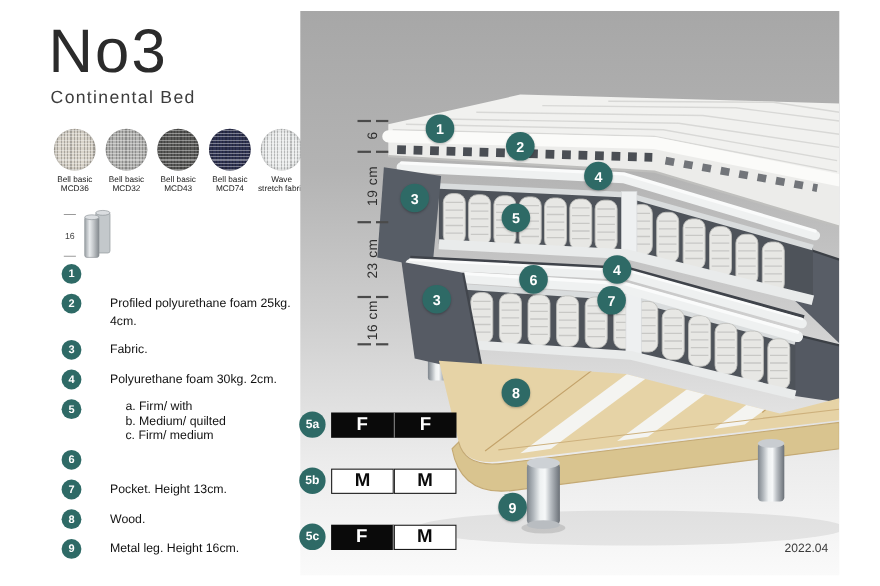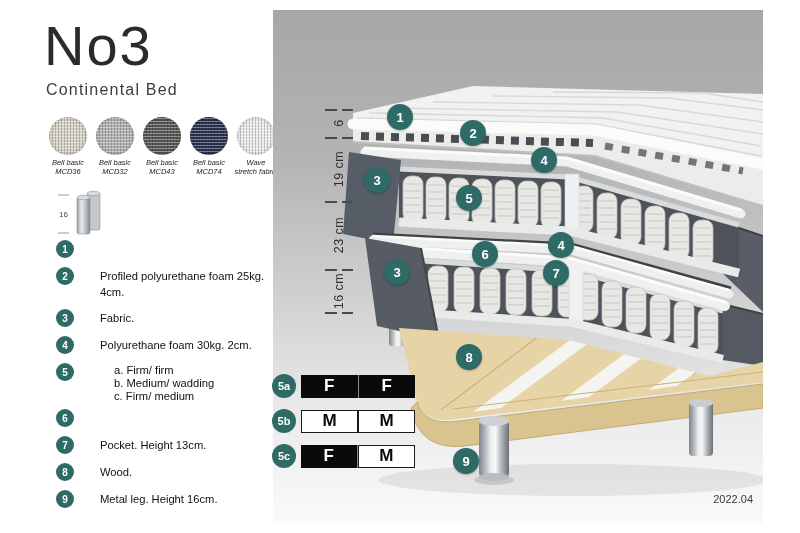--- a/index.html
+++ b/index.html
@@ -22,21 +22,21 @@
   .swatch-circle{
     width:38px;height:38px;border-radius:50%;position:relative;overflow:hidden;
     box-shadow:inset 0 0 4px rgba(0,0,0,.25);
   }
   .swatch-circle::after{
     content:"";position:absolute;inset:0;border-radius:50%;
     background:
       repeating-linear-gradient(0deg, rgba(255,255,255,.38) 0 1px, transparent 1px 3px),
       repeating-linear-gradient(90deg, rgba(0,0,0,.22) 0 1px, transparent 1px 3px);
   }
-  .swatch-label{font-size:7.5px;line-height:8.5px;text-align:center;margin-top:4px;color:#222;font-style:italic;}
+  .swatch-label{font-size:7.5px;line-height:8.5px;text-align:center;margin-top:4px;color:#222;}
   .leg-icon{position:absolute;left:54px;top:186px;}
   
   .legend{position:absolute;left:56px;top:240px;width:220px;}
   .legend-row{display:flex;gap:26px;margin-bottom:9px;align-items:flex-start;}
   .legend-num{
     flex:0 0 auto;width:18px;height:18px;border-radius:50%;background:var(--accent);
     color:#fff;font-size:10px;font-weight:bold;display:flex;align-items:center;justify-content:center;
   }
   .legend-text{font-size:11.2px;line-height:16px;color:#111;padding-top:1px;}
   .legend-options{margin-left:30px;font-size:11.2px;line-height:13px;color:#111;}
@@ -55,21 +55,21 @@
     position:absolute;left:52px;width:28px;height:2px;
     background:linear-gradient(90deg,#4a4a4a 0 12px,transparent 12px 17px,#4a4a4a 17px 28px);
   }
   .ruler-label{
     position:absolute;left:36px;width:60px;height:20px;line-height:20px;text-align:center;
     transform:rotate(-90deg);font-size:12.5px;color:#2e2e2e;letter-spacing:.5px;
   }
   .panel-date{position:absolute;right:10px;bottom:18px;font-size:11px;color:#3a3a3a;}
   
   .firmness{position:absolute;left:272px;top:374px;}
-  .firm-row{display:flex;align-items:center;gap:5px;margin-bottom:11px;height:24px;}
+  .firm-row{display:flex;align-items:center;gap:5px;margin-bottom:27px;height:24px;}
   .firm-label{
     width:24px;height:24px;border-radius:50%;background:var(--accent);color:#fff;
     font-size:11px;font-weight:bold;display:flex;align-items:center;justify-content:center;flex:0 0 auto;
   }
   .firm-bar{display:flex;width:114px;height:23px;}
   .firm-cell{
     flex:1;display:flex;align-items:center;justify-content:center;
     font-size:17px;font-weight:600;
   }
   .firm-cell.dark{background:var(--table-dark);color:#fff;}
@@ -155,22 +155,22 @@
     <span class="legend-text">Fabric.</span>
   </div>
   <div class="legend-row">
     <span class="legend-num">4</span>
     <span class="legend-text">Polyurethane foam 30kg. 2cm.</span>
   </div>
   <div class="legend-row" style="margin-bottom:6px">
     <span class="legend-num">5</span>
     <span class="legend-text">
       <span class="legend-options" style="display:block;margin-left:14px">
-        <span style="display:block">a. Firm/ firm</span>
-        <span style="display:block">b. Medium/ wadding</span>
+        <span style="display:block">a. Firm/ with</span>
+        <span style="display:block">b. Medium/ quilted</span>
         <span style="display:block">c. Firm/ medium</span>
       </span>
     </span>
   </div>
   <div class="legend-row">
     <span class="legend-num">6</span>
   </div>
   <div class="legend-row">
     <span class="legend-num">7</span>
     <span class="legend-text">Pocket. Height 13cm.</span>

